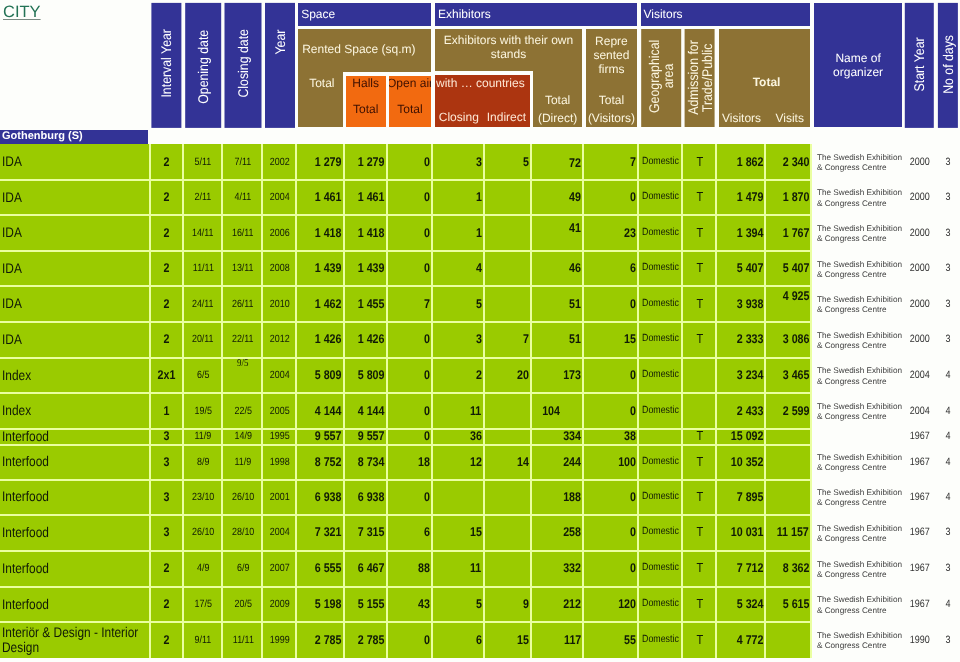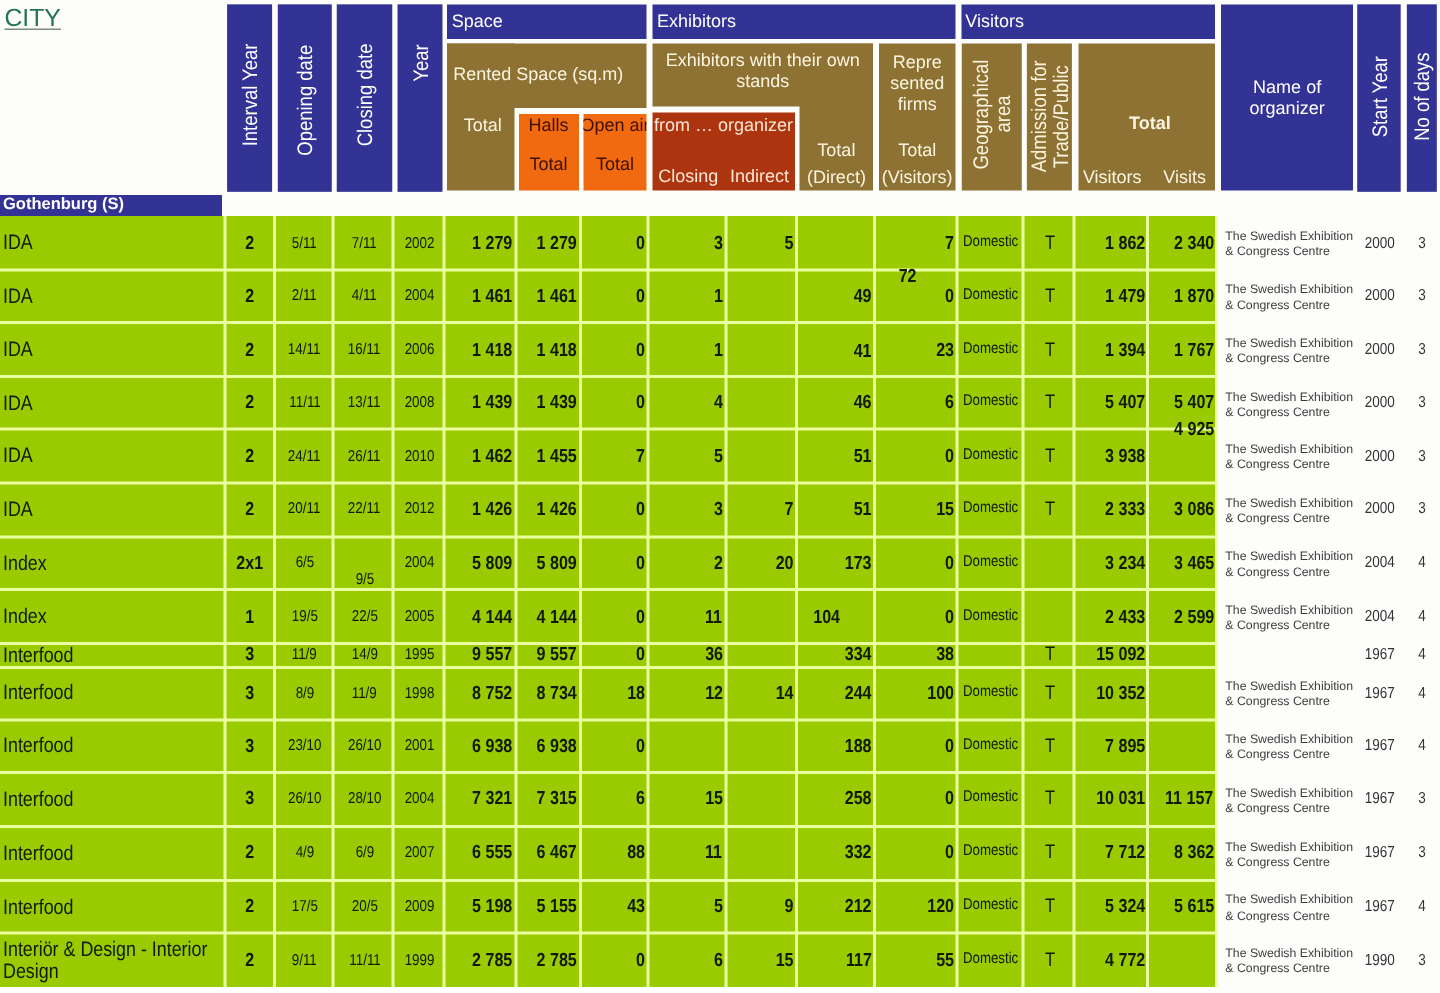--- a/index.html
+++ b/index.html
@@ -103,21 +103,21 @@
 <div class="bx brown" style="left:533.2px;top:29.4px;width:48.8px;height:98px;"></div>
 <div class="bx cap" style="left:435px;top:33px;width:147px;height:39px;background:transparent;color:#fbf5df;text-align:center;display:block;line-height:14.2px;padding:0 7px;">Exhibitors with their own stands</div>
 <div class="bx brown" style="left:586px;top:29.4px;width:50.9px;height:98px;"></div>
 <div class="bx cap" style="left:586px;top:31.5px;width:50.9px;height:42.5px;background:transparent;color:#fbf5df;text-align:center;display:block;line-height:14.2px;padding-top:2px;">Repre
 sented
 firms</div>
 <div class="bx cap cc" style="left:586px;top:92px;width:50.9px;height:16px;background:transparent;color:#fbf5df;">Total</div>
 <div class="bx cap cc" style="left:586px;top:110px;width:50.9px;height:16px;background:transparent;color:#fbf5df;">(Visitors)</div>
 <div class="bx cap cc" style="left:533.2px;top:92px;width:48.8px;height:16px;background:transparent;color:#fbf5df;">Total</div>
 <div class="bx cap cc" style="left:533.2px;top:110px;width:48.8px;height:16px;background:transparent;color:#fbf5df;">(Direct)</div>
-<div class="bx dred cap tl" style="left:435px;top:75.3px;width:94.6px;height:52.1px;padding-left:1px;padding-top:1px;white-space:nowrap;">from … organizer</div>
+<div class="bx dred cap tl" style="left:435px;top:75.3px;width:94.6px;height:52.1px;padding-left:1px;padding-top:1px;white-space:nowrap;">with … countries</div>
 <div class="bx cap cc" style="left:435px;top:108px;width:47.6px;height:18px;background:transparent;color:#fde6d3;">Closing</div>
 <div class="bx cap cc" style="left:482.6px;top:108px;width:47.6px;height:18px;background:transparent;color:#fde6d3;">Indirect</div>
 <div class="bx brown rot rb" style="left:640.5px;top:29.4px;width:40.2px;height:98px;"><span class="sy">Geographical
 area</span></div>
 <div class="bx brown rot rb" style="left:684.9px;top:29.4px;width:29.6px;height:98px;"><span class="sy">Admission for
 Trade/Public</span></div>
 <div class="bx brown" style="left:718.8px;top:29.4px;width:91.5px;height:98px;"></div>
 <div class="bx cap cc" style="left:718.8px;top:74px;width:91.5px;height:16px;background:transparent;color:#fbf5df;font-weight:bold;padding-left:4px;">Total</div>
 <div class="bx cap cc" style="left:718.8px;top:110px;width:45.4px;height:16px;background:transparent;color:#fbf5df;">Visitors</div>
 <div class="bx cap cc" style="left:764.2px;top:110px;width:46.1px;height:16px;background:transparent;color:#fbf5df;padding-left:5px;">Visits</div>
@@ -184,21 +184,21 @@
       </div>
 <div class="cell r b" style="left:389.4px;top:144px;width:41.3px;height:35.4px;">
         <span class="sx">0</span>
       </div>
 <div class="cell r b" style="left:435px;top:144px;width:47.6px;height:35.4px;">
         <span class="sx">3</span>
       </div>
 <div class="cell r b" style="left:482.6px;top:144px;width:47.6px;height:35.4px;">
         <span class="sx">5</span>
       </div>
-<div class="cell r b" style="left:533.2px;top:160px;width:48.8px;height:47px;margin-left:30px;">
+<div class="cell r b" style="left:533.2px;top:139px;width:48.8px;height:47px;">
         <span class="sx">72</span>
       </div>
 <div class="cell r b" style="left:586px;top:144px;width:50.9px;height:35.4px;">
         <span class="sx">7</span>
       </div>
 <div class="cell l geo" style="left:640.5px;top:144px;width:40.2px;height:35.4px;">
         <span class="sx">Domestic</span>
       </div>
 <div class="cell c adm" style="left:684.9px;top:144px;width:29.6px;height:35.4px;">
         <span class="sx">T</span>
@@ -304,21 +304,21 @@
       </div>
 <div class="cell r b" style="left:389.4px;top:214.9px;width:41.3px;height:35.8px;">
         <span class="sx">0</span>
       </div>
 <div class="cell r b" style="left:435px;top:214.9px;width:47.6px;height:35.8px;">
         <span class="sx">1</span>
       </div>
 <div class="cell r b" style="left:482.6px;top:214.9px;width:47.6px;height:35.8px;">
         <span class="sx"></span>
       </div>
-<div class="cell r b" style="left:533.2px;top:214.9px;width:48.8px;height:26px;align-items:flex-end;">
+<div class="cell r b" style="left:533.2px;top:214.9px;width:48.8px;height:26px;">
         <span class="sx">41</span>
       </div>
 <div class="cell r b" style="left:586px;top:214.9px;width:50.9px;height:35.8px;">
         <span class="sx">23</span>
       </div>
 <div class="cell l geo" style="left:640.5px;top:214.9px;width:40.2px;height:35.8px;">
         <span class="sx">Domestic</span>
       </div>
 <div class="cell c adm" style="left:684.9px;top:214.9px;width:29.6px;height:35.8px;">
         <span class="sx">T</span>
@@ -439,21 +439,21 @@
       </div>
 <div class="cell l geo" style="left:640.5px;top:286px;width:40.2px;height:35.6px;">
         <span class="sx">Domestic</span>
       </div>
 <div class="cell c adm" style="left:684.9px;top:286px;width:29.6px;height:35.6px;">
         <span class="sx">T</span>
       </div>
 <div class="cell r b" style="left:718.8px;top:286px;width:45.4px;height:35.6px;">
         <span class="sx">3 938</span>
       </div>
-<div class="cell r b" style="left:764.2px;top:276px;width:46.1px;height:20px;">
+<div class="cell r b" style="left:764.2px;top:286px;width:46.1px;height:20px;">
         <span class="sx">4 925</span>
       </div>
 <div class="cell org wh" style="left:814.4px;top:286px;width:95.4px;height:35.6px;">
         <span>The Swedish Exhibition</span>
         <span>&amp; Congress Centre</span>
       </div>
 <div class="cell c yr wh" style="left:905.3px;top:286px;width:28.8px;height:35.6px;">
         <span class="sx">2000</span>
       </div>
 <div class="cell c yr wh" style="left:938px;top:286px;width:19.9px;height:35.6px;">
@@ -523,21 +523,21 @@
 <div>
 <div class="cell l fair" style="left:0px;top:357.3px;width:148.5px;height:35.6px;">
         <span class="sx">Index</span>
       </div>
 <div class="cell c b" style="left:151.2px;top:357.3px;width:30.4px;height:35.6px;">
         <span class="sx">2x1</span>
       </div>
 <div class="cell c sm" style="left:185px;top:357.3px;width:36.2px;height:35.6px;">
         <span class="sx">6/5</span>
       </div>
-<div class="cell c sm" style="left:224.8px;top:369px;width:36.5px;height:34px;">
+<div class="cell c sm" style="left:224.8px;top:347px;width:36.5px;height:34px;font-family:Liberation Serif, serif;">
         <span class="sx">9/5</span>
       </div>
 <div class="cell c sm" style="left:265px;top:357.3px;width:30px;height:35.6px;">
         <span class="sx">2004</span>
       </div>
 <div class="cell r b" style="left:298.2px;top:357.3px;width:44.4px;height:35.6px;">
         <span class="sx">5 809</span>
       </div>
 <div class="cell r b" style="left:345.6px;top:357.3px;width:40.1px;height:35.6px;">
         <span class="sx">5 809</span>

